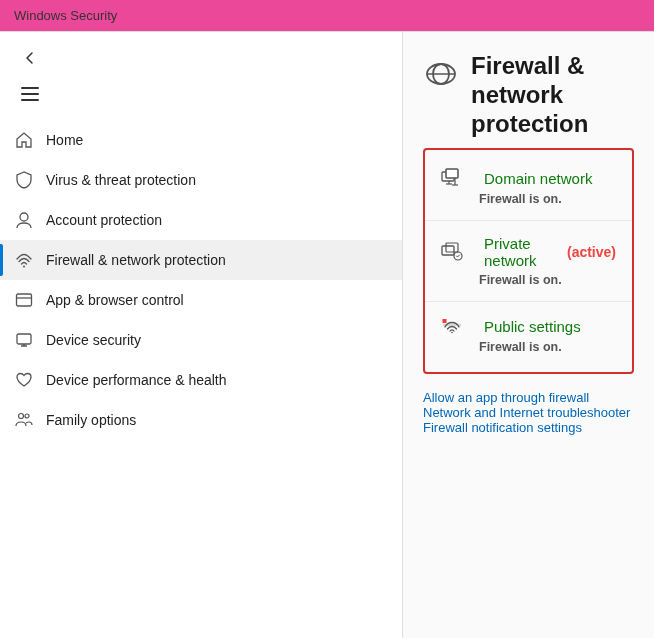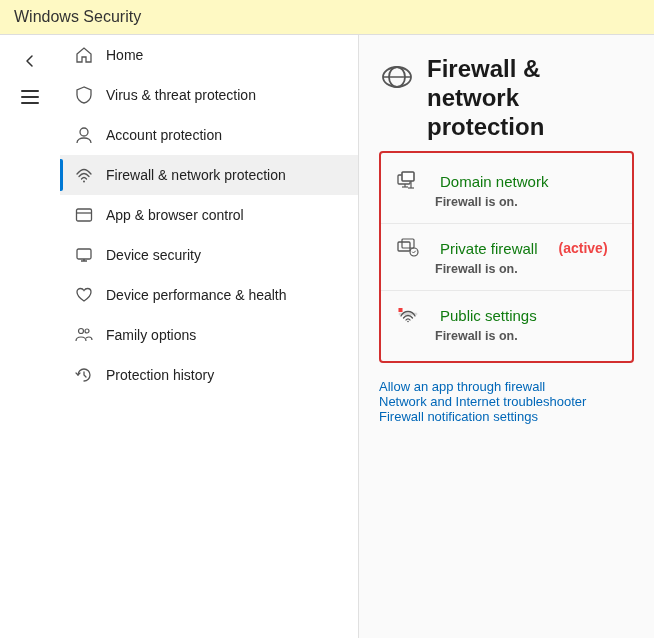--- a/index.html
+++ b/index.html
@@ -6,38 +6,38 @@
     body {
       font-family: 'Segoe UI', Arial, sans-serif;
       background: #e8f4f8;
       width: 654px;
       height: 638px;
       overflow: hidden;
       display: flex;
       flex-direction: column;
     }
     .title-bar {
-      background: #fef9c3;
+      background: #ec4899;
       padding: 8px 14px;
-      font-size: 16px;
+      font-size: 13px;
       color: #333;
       border-bottom: 1px solid #ddd;
       flex-shrink: 0;
     }
     .app-container {
       display: flex;
       flex: 1;
       overflow: hidden;
     }
     
     .sidebar {
-      width: 359px;
+      width: 403px;
       background: #fff;
       display: flex;
-      flex-direction: row;
+      flex-direction: column;
       border-right: 1px solid #e0e0e0;
       flex-shrink: 0;
       overflow: hidden;
     }
     .sidebar-top {
       padding: 10px 14px;
       display: flex;
       flex-direction: column;
       gap: 4px;
     }
@@ -283,30 +283,20 @@
           <svg width="18" height="18" viewBox="0 0 18 18" fill="none">
             <circle cx="6" cy="5" r="2.5" stroke="#555" stroke-width="1.2" fill="none"></circle>
             <circle cx="12" cy="5" r="2" stroke="#555" stroke-width="1.2" fill="none"></circle>
             <path d="M1 15C1 12.5 3.3 11 6 11C8.7 11 11 12.5 11 15" stroke="#555" stroke-width="1.2" fill="none"></path>
             <path d="M11 12C12 11.3 13 11 14 11C16 11 17 12.3 17 14" stroke="#555" stroke-width="1.2" fill="none"></path>
           </svg>
         </span>
         <span>Family options</span>
       </li>
 
-      <li class="nav-item">
-        <span class="nav-icon">
-          <svg width="18" height="18" viewBox="0 0 18 18" fill="none">
-            <path d="M3 9C3 5.7 5.7 3 9 3C12.3 3 15 5.7 15 9C15 12.3 12.3 15 9 15" stroke="#555" stroke-width="1.3" fill="none" stroke-linecap="round"></path>
-            <path d="M9 6V9L11 11" stroke="#555" stroke-width="1.3" stroke-linecap="round"></path>
-            <path d="M3 9L1 7M3 9L5 7" stroke="#555" stroke-width="1.2" stroke-linecap="round"></path>
-          </svg>
-        </span>
-        <span>Protection history</span>
-      </li>
     </ul>
   </nav>
 
   <main class="main-content">
 
     <div class="page-header">
       <div class="header-icon">
         <svg width="36" height="36" viewBox="0 0 36 36" fill="none">
           <ellipse cx="18" cy="18" rx="14" ry="10" stroke="#555" stroke-width="1.8" fill="none"></ellipse>
           <ellipse cx="18" cy="18" rx="8" ry="10" stroke="#555" stroke-width="1.8" fill="none"></ellipse>
@@ -344,21 +334,21 @@
       <div class="network-card">
         <div class="network-card-header">
           <span class="network-card-icon">
             <svg width="22" height="20" viewBox="0 0 22 20" fill="none">
               <rect x="1" y="4" width="12" height="9" rx="1" stroke="#555" stroke-width="1.3" fill="none"></rect>
               <rect x="5" y="1" width="12" height="9" rx="1" stroke="#555" stroke-width="1.2" fill="none"></rect>
               <circle cx="17" cy="14" r="4" stroke="#555" stroke-width="1.2" fill="none"></circle>
               <path d="M15.5 14L16.5 15L18.5 13" stroke="#555" stroke-width="1" stroke-linecap="round"></path>
             </svg>
           </span>
-          <span class="network-card-title">Private firewall</span>
+          <span class="network-card-title">Private network</span>
           <span class="network-card-active">(active)</span>
         </div>
         <div class="network-card-status">Firewall is on.</div>
       </div>
 
       <div class="network-divider"></div>
 
       <div class="network-card">
         <div class="network-card-header">
           <span class="network-card-icon">

